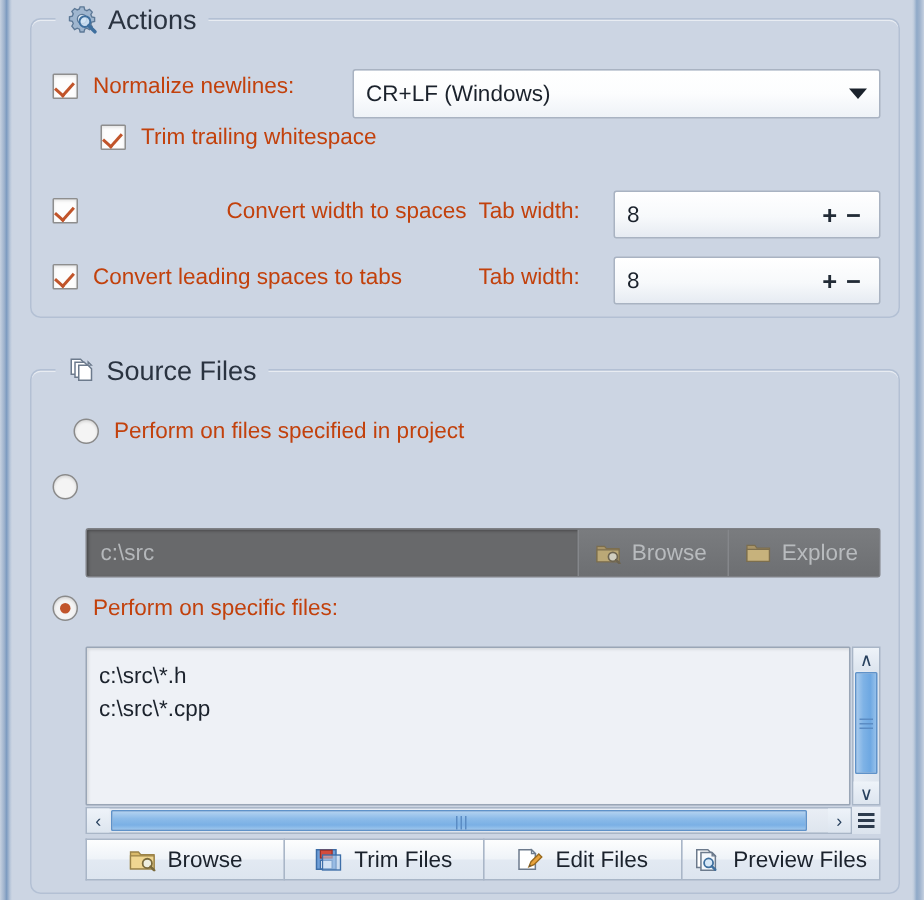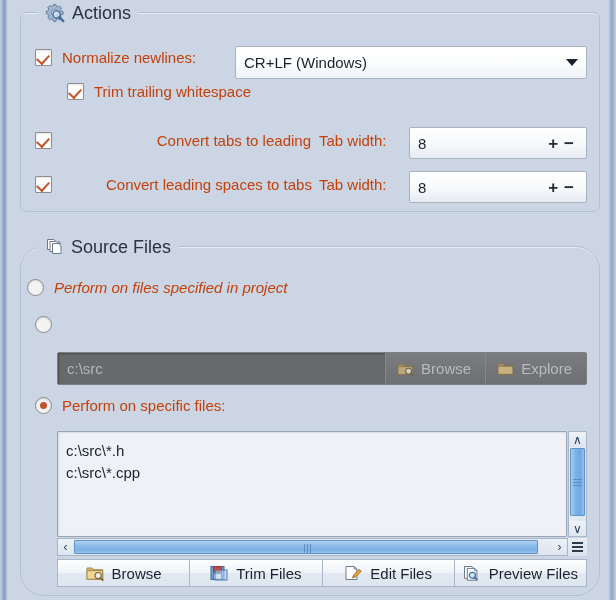--- a/index.html
+++ b/index.html
@@ -271,62 +271,62 @@
 
     <div class="row" style="left:14px; top:70px;margin-left:32px;">
       <span class="cb checked"></span>
       <span class="lbl" style="margin-left:10px;">Trim trailing whitespace</span>
     </div>
 
     <div class="row" style="left:14px; top:119px;">
       <span class="cb checked"></span>
     </div>
     <div class="row" style="left:100px; top:119px; width:190px; justify-content:flex-end;">
-      <span class="lbl">Convert tabs to leading</span>
+      <span class="lbl">Convert width to spaces</span>
     </div>
     <div class="row" style="left:298px; top:119px;">
       <span class="lbl">Tab width:</span>
     </div>
     <div class="spin" style="left:388px; top:114px; width:178px; height:32px;">
       <span class="val">8</span>
       <span class="pm">+</span>
       <span class="pm">−</span>
     </div>
 
-    <div class="row" style="left:14px; top:163px;gap:44px;">
+    <div class="row" style="left:14px; top:163px;">
       <span class="cb checked"></span>
       <span class="lbl" style="margin-left:10px;">Convert leading spaces to tabs</span>
     </div>
     <div class="row" style="left:298px; top:163px;">
       <span class="lbl">Tab width:</span>
     </div>
     <div class="spin" style="left:388px; top:158px; width:178px; height:32px;">
       <span class="val">8</span>
       <span class="pm">+</span>
       <span class="pm">−</span>
     </div>
   </div>
 
-  <div class="group" style="left:12px; top:246px; width:580px; height:350px;border-radius:24px;">
+  <div class="group" style="left:12px; top:246px; width:580px; height:350px;">
 
     <div class="group-title">
       <span class="ico">
         <svg width="19" height="19" viewBox="0 0 19 19">
           <g fill="#ffffff" stroke="#6c7a8c" stroke-width="1">
             <path d="M2.5 1.5h6.2l2.3 2.3v7.7H2.5z"></path>
             <path d="M5 3.5h6.2l2.3 2.3v7.7H5z"></path>
             <path d="M7.5 5.5h6.2l2.3 2.3v7.7H7.5z"></path>
           </g>
           <path d="M13.7 5.5h2.3L13.7 3.2z" fill="#d8e2ee" stroke="#6c7a8c" stroke-width="0.8"></path>
         </svg>
       </span>
       <span>Source Files</span>
     </div>
 
-    <div class="row" style="left:6px; top:32px;font-style:italic;">
+    <div class="row" style="left:28px; top:32px;">
       <span class="rb"></span>
       <span class="lbl" style="margin-left:10px;">Perform on files specified in project</span>
     </div>
 
     <div class="row" style="left:14px; top:69px;">
       <span class="rb"></span>
     </div>
 
     <div class="pathrow" style="left:36px; top:105px; width:530px; height:33px;">
       <span class="pathfield">c:\src</span>

